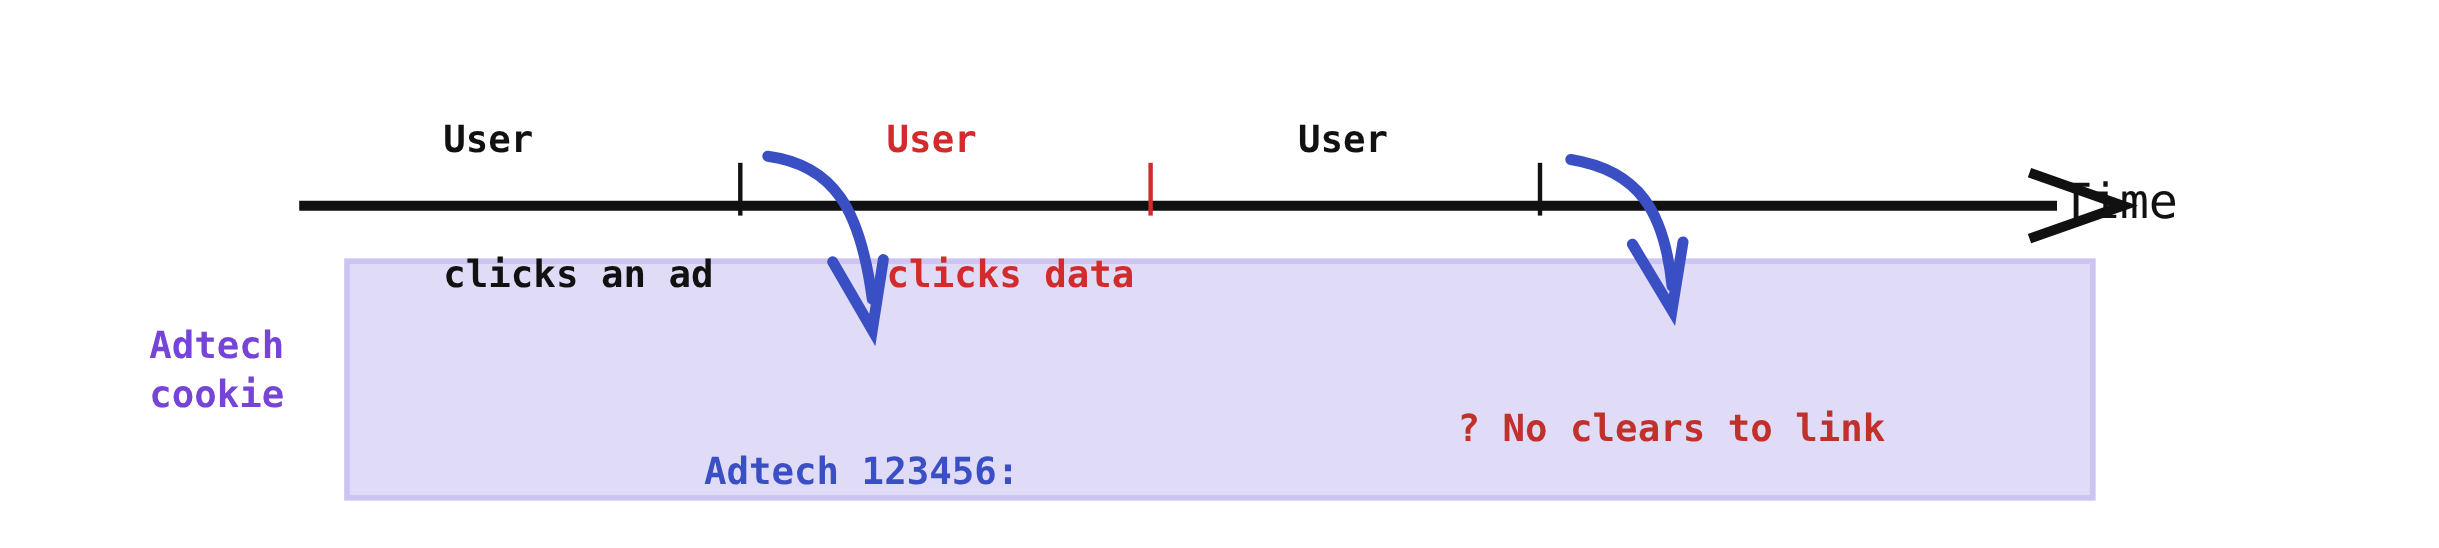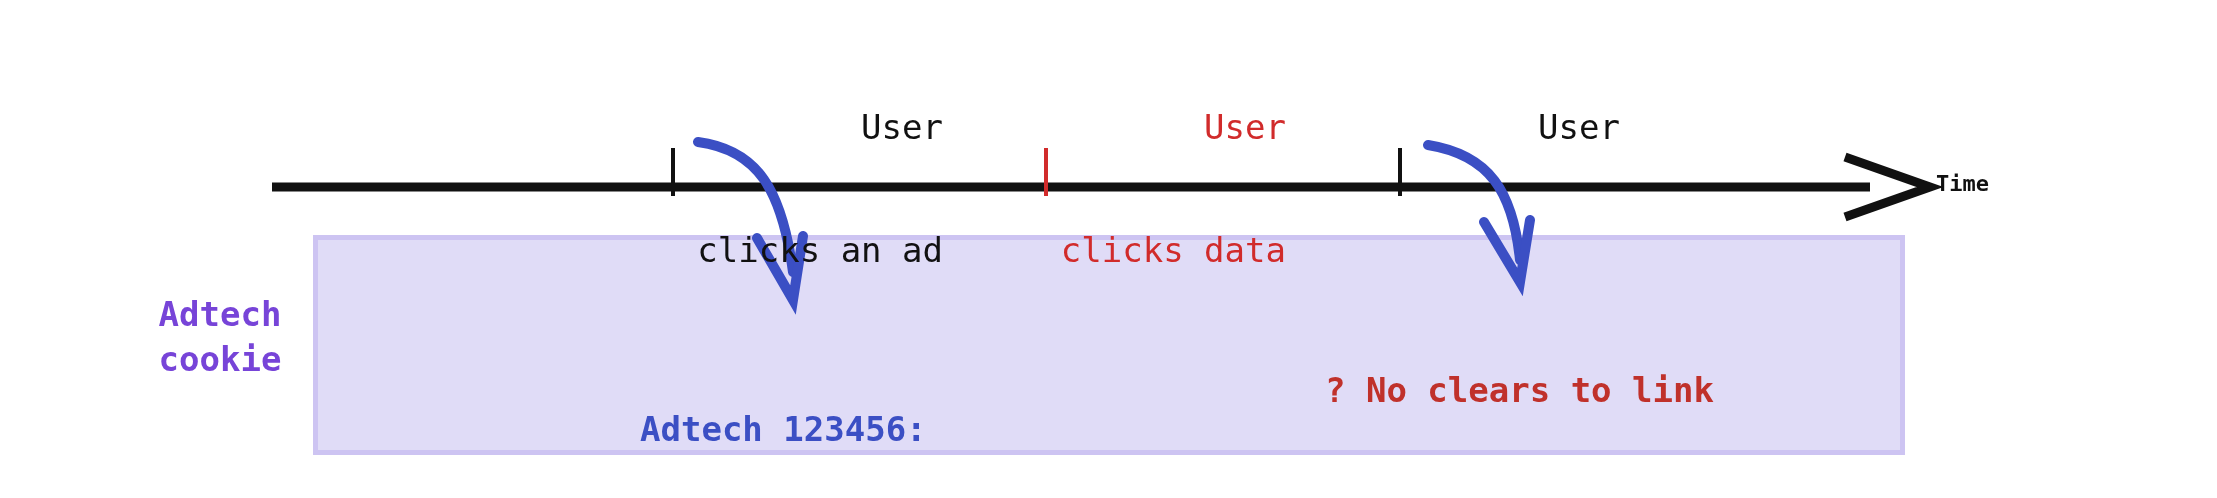--- a/index.html
+++ b/index.html
@@ -25,43 +25,43 @@
     top: 235px;
     width: 1592px;
     height: 220px;
     background: #e0dcf7;
     border: 5px solid #cdc4f2;
     box-sizing: border-box;
   }
 
   
   #adtech-label {
-    left: 120px;
+    left: 97px;
     top: 292px;
     width: 200px;
     text-align: center;
     color: #7744d8;
     font-size: 34px;
     line-height: 45px;
     font-weight: 700;
     letter-spacing: 0px;
   }
 
   
   #timeline-svg {
     left: 0;
     top: 0;
   }
 
   
   .event-caption {
-    text-align: right;
+    text-align: left;
     font-size: 34px;
     line-height: 41px;
-    font-weight: 400;
+    font-weight: 700;
     white-space: pre;
   }
   #caption-click {
     left: 403px;
     top: 25px;
     width: 540px;
     color: #111111;
   }
   #caption-clear {
     left: 806px;
@@ -71,26 +71,26 @@
   }
   #caption-convert {
     left: 1180px;
     top: 25px;
     width: 440px;
     color: #111111;
   }
 
   
   #time-label {
-    left: 1936px;
+    left: 1874px;
     top: 164px;
     color: #111111;
-    font-size: 22px;
+    font-size: 44px;
     line-height: 40px;
-    font-weight: 700;
+    font-weight: 400;
   }
 
   
   #cookie-message {
     left: 640px;
     top: 317px;
     color: #3b4fc4;
     font-size: 34px;
     line-height: 45px;
     font-weight: 700;

